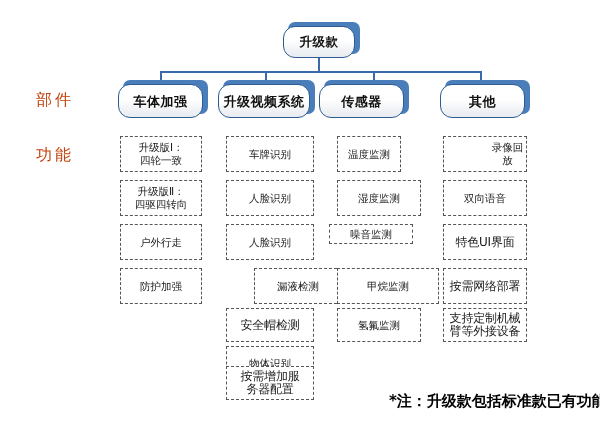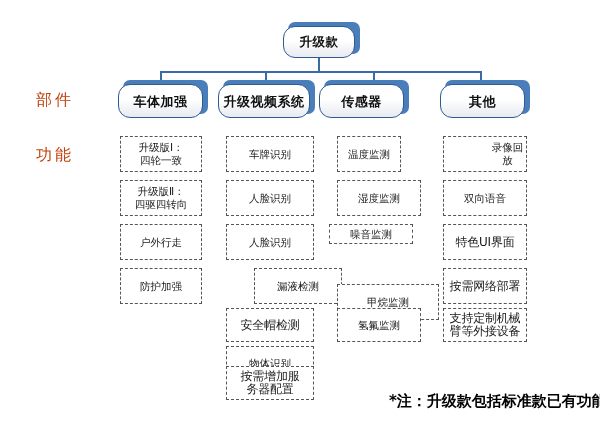--- a/index.html
+++ b/index.html
@@ -198,21 +198,21 @@
 
   <div class="leaf" style="left:337px; top:136px; width:64px; height:36px;">
     <span class="ltext">温度监测</span>
   </div>
   <div class="leaf" style="left:337px; top:180px; width:84px; height:36px;">
     <span class="ltext">湿度监测</span>
   </div>
   <div class="leaf" style="left:329px; top:224px; width:84px; height:20px;">
     <span class="ltext">噪音监测</span>
   </div>
-  <div class="leaf" style="left:337px; top:268px; width:102px; height:36px;margin-top:16px;">
+  <div class="leaf" style="left:337px; top:268px; width:102px; height:36px;">
     <span class="ltext">甲烷监测</span>
   </div>
   <div class="leaf" style="left:337px; top:308px; width:84px; height:34px;">
     <span class="ltext">氢氟监测</span>
   </div>
 
   <div class="leaf" style="left:443px; top:136px; width:84px; height:36px;padding-left:45px;">
     <span class="ltext">录像回放</span>
   </div>
   <div class="leaf" style="left:443px; top:180px; width:84px; height:36px;">

